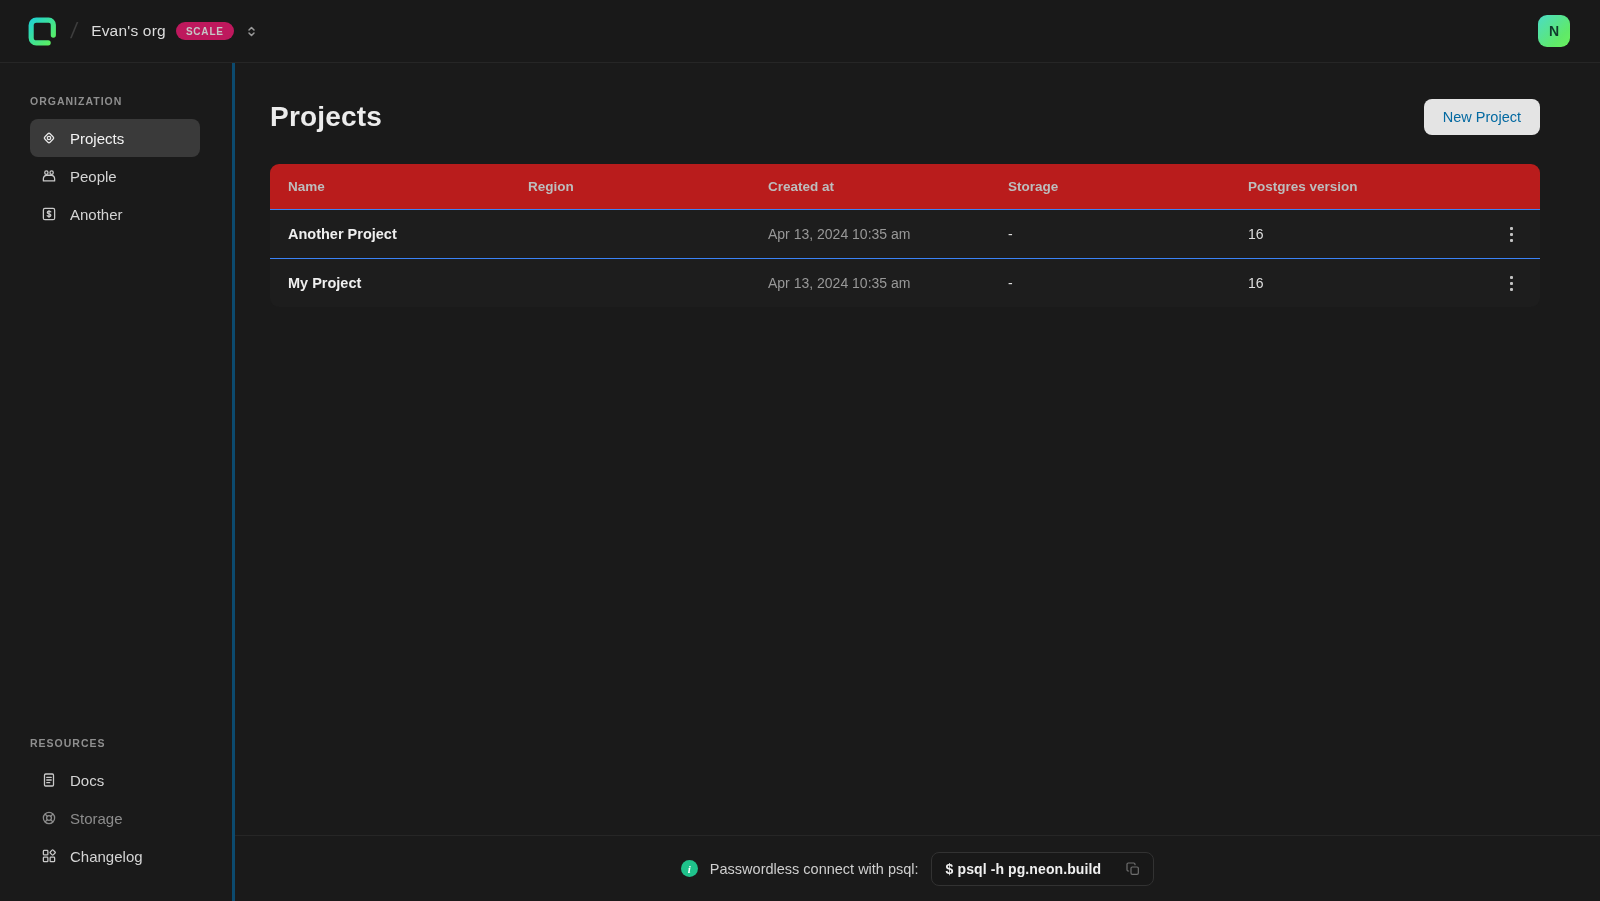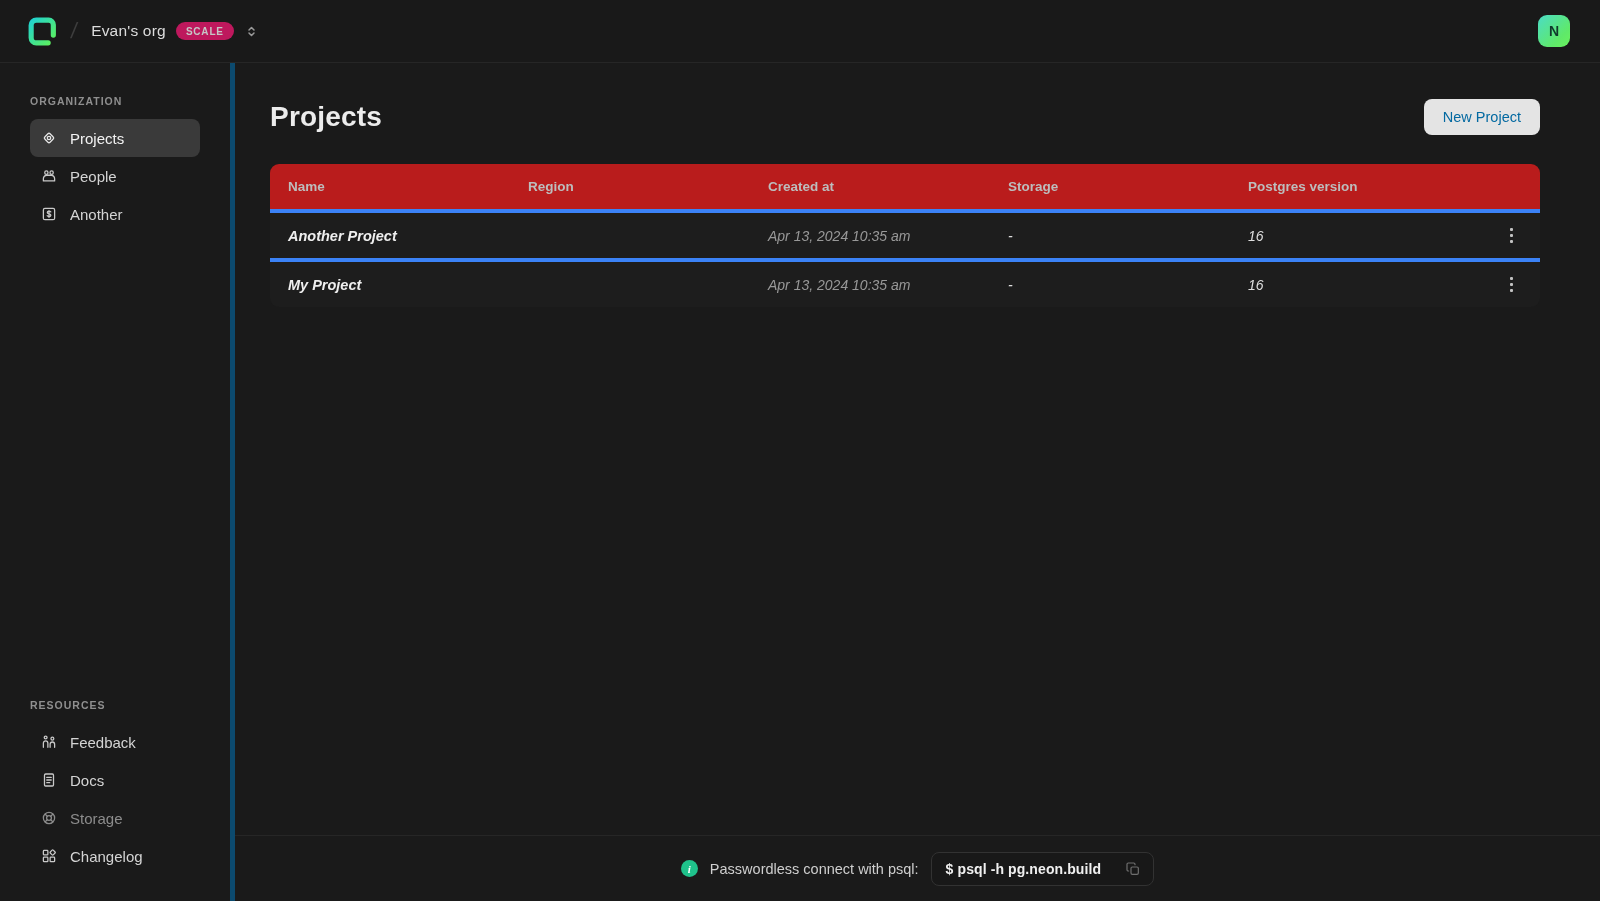--- a/index.html
+++ b/index.html
@@ -62,21 +62,21 @@
     display: flex; align-items: center; justify-content: center;
     cursor: pointer;
   }
 
   
   .app { display: flex; height: 838px; }
 
   
   .sidebar {
     width: 235px;
-    border-right: 5px solid #0c4a6e;
+    border-right: 3px solid #0c4a6e;
     display: flex;
     flex-direction: column;
     padding: 32px 20px 26px 30px;
     background: #1a1a1a;
   }
   .section-label {
     font-size: 10.5px;
     font-weight: 700;
     letter-spacing: 1px;
     color: #8f8f8f;
@@ -146,23 +146,22 @@
   .thead {
     background: #b91c1c;
     height: 45px;
     font-size: 13.5px;
     font-weight: 600;
     color: #bdbdbd;
   }
   .tbody-row {
     background: #1d1d1d;
     height: 49px;
-    border-top: 4px solid #3b82f6;
+    border-top: 1px solid #3b82f6;
     font-size: 14px;
-    font-style: italic;
   }
   .cell-name { font-weight: 700; color: #efefef; font-size: 14.5px; }
   .cell-muted { color: #989898; }
   .cell-plain { color: #dedede; }
   .kebab {
     width: 30px; height: 30px;
     display: flex; flex-direction: column;
     align-items: center; justify-content: center;
     gap: 3px;
     cursor: pointer;
@@ -270,31 +269,20 @@
           <rect x="4.5" y="4.5" width="15" height="15" rx="2"></rect>
           <path d="M12 7.5 v9 M14.4 9.2 c-0.6-0.8-1.5-1.1-2.4-1.1 c-1.3 0-2.3 0.7-2.3 1.8 c0 2.4 4.8 1.2 4.8 3.6 c0 1.1-1 1.9-2.5 1.9 c-1 0-1.9-0.4-2.5-1.2"></path>
         </svg>
       </span>
       <span>Another</span>
     </div>
 
     <div class="sidebar-bottom">
       <div class="section-label">RESOURCES</div>
 
-      <div class="nav-item">
-        <span class="ico">
-          <svg width="18" height="18" viewBox="0 0 24 24" fill="none" stroke="#c9c9c9" stroke-width="1.7" stroke-linecap="round" stroke-linejoin="round">
-            <circle cx="7.5" cy="6" r="1.9"></circle>
-            <path d="M4.5 19 v-5.5 a3 3 0 0 1 3-3 a3 3 0 0 1 3 3 V19"></path>
-            <circle cx="16.5" cy="7.5" r="1.9"></circle>
-            <path d="M13.5 19 v-4 a3 3 0 0 1 3-3 a3 3 0 0 1 3 3 V19"></path>
-          </svg>
-        </span>
-        <span>Feedback</span>
-      </div>
 
       <div class="nav-item">
         <span class="ico">
           <svg width="18" height="18" viewBox="0 0 24 24" fill="none" stroke="#c9c9c9" stroke-width="1.7" stroke-linecap="round" stroke-linejoin="round">
             <rect x="6" y="4" width="12" height="16" rx="1.5"></rect>
             <path d="M9 8.5 h6 M9 12 h6 M9 15.5 h4"></path>
           </svg>
         </span>
         <span>Docs</span>
       </div>

